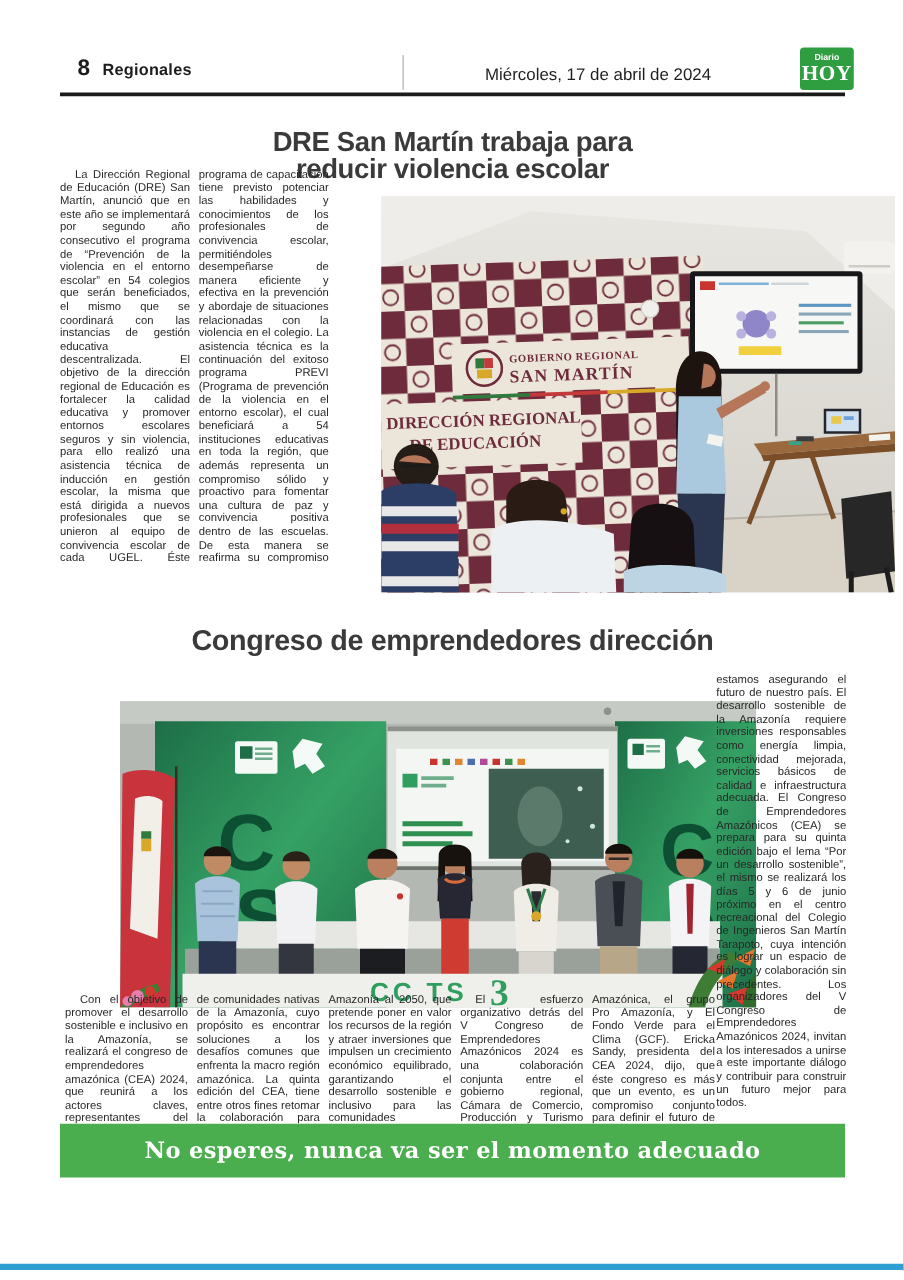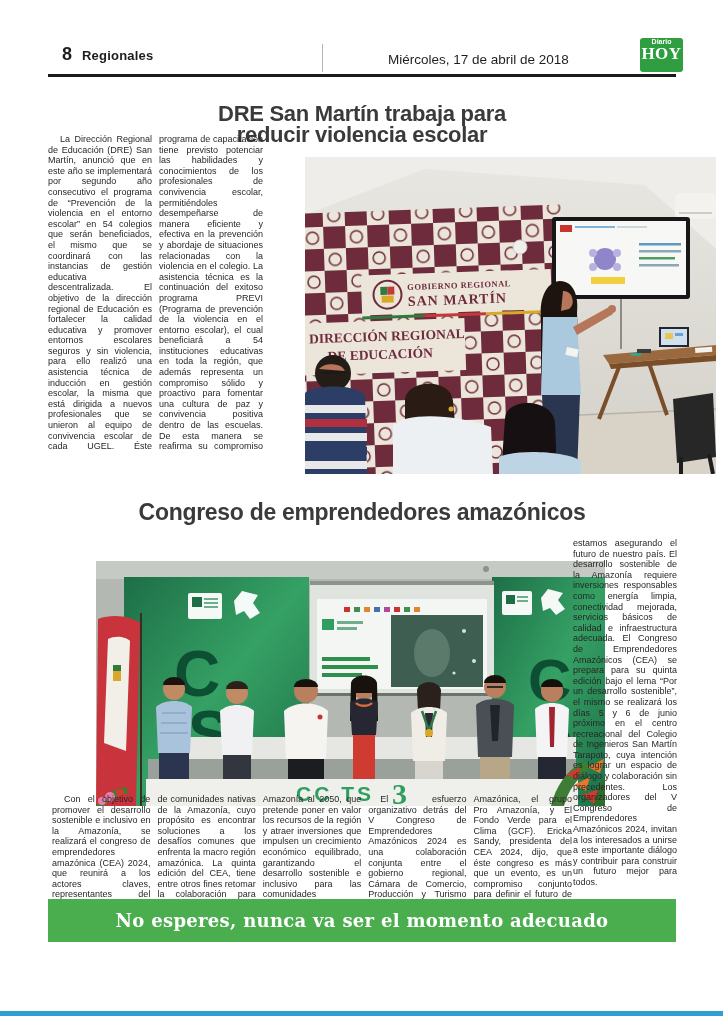--- a/index.html
+++ b/index.html
@@ -8,21 +8,21 @@
     margin:0 auto; overflow:hidden;
     font-family:"Liberation Sans", sans-serif; color:#262626;
   }
   
   .hdr-left { position:absolute; left:62px; top:44px; display:flex; align-items:baseline; gap:10px; }
   .pg-num { font-size:18px; font-weight:bold; color:#1d1d1d; }
   .pg-section { font-size:13px; font-weight:bold; color:#1d1d1d; letter-spacing:0.2px; }
   .hdr-vdiv { position:absolute; left:322px; top:44px; width:1px; height:28px; background:#b5b5b5; }
   .pg-date { position:absolute; left:388px; top:52px; font-size:13.5px; color:#1f1f1f; }
   .logo { position:absolute; left:640px; top:38px; width:43px; height:34px; border-radius:3px;
-          background:#2f9e41; display:flex; flex-direction:column; align-items:center; }
+          background:#2f9e41; display:flex; flex-direction:column; align-items:center; justify-content:center; }
   .logo-top { font-size:7px; font-weight:bold; color:#ffffff; line-height:7px; }
   .logo-main { font-size:17px; font-weight:bold; color:#ffffff; line-height:17px; letter-spacing:0.5px;
                font-family:"Liberation Serif", serif; }
   .header-rule { position:absolute; left:48px; top:74px; width:628px; height:3px; background:#1a1a1a; }
   
   .headline { position:absolute; left:48px; width:628px; text-align:center;
               font-weight:bold; color:#3a3a3a; letter-spacing:-0.3px; }
   .headline span { display:block; }
   .h1-a { top:88px;  font-size:22px; line-height:21px; }
   .h1-b { top:486px; font-size:23px; line-height:22px; }
@@ -51,21 +51,21 @@
 </head>
 <body>
 
 <div class="page">
 
   <div class="hdr-left">
     <span class="pg-num">8</span>
     <span class="pg-section">Regionales</span>
   </div>
   <div class="hdr-vdiv"></div>
-  <span class="pg-date">Miércoles, 17 de abril de 2018</span>
+  <span class="pg-date">Miércoles, 17 de abril de 2024</span>
   <div class="logo">
     <span class="logo-top">Diario</span>
     <span class="logo-main">HOY</span>
   </div>
   <div class="header-rule"></div>
 
   <h1 class="headline h1-a">
     <span>DRE San Martín trabaja para</span>
     <span>reducir violencia escolar</span>
   </h1>
@@ -184,21 +184,21 @@
         <path d="M100 244 C100 222 146 220 148 244 L152 290 C130 300 112 300 100 292 Z" fill="#2a1c14"></path>
         <path d="M88 268 C100 256 148 256 186 270 L188 317 L88 317 Z" fill="#edf0f2"></path>
         <circle cx="146" cy="252" r="2.5" fill="#d8a928"></circle>
         <path d="M200 262 C200 240 248 240 250 266 L252 317 L196 317 Z" fill="#161013"></path>
         <path d="M194 300 C210 292 262 294 276 304 L276 317 L194 317 Z" fill="#bcd4e4"></path>
       </g>
     </svg>
   </figure>
 
   <h1 class="headline h1-b">
-    <span>Congreso de emprendedores amazónicos</span>
+    <span>Congreso de emprendedores dirección</span>
   </h1>
 
   <figure class="photo photo2">
     <svg viewBox="0 0 509 245" preserveAspectRatio="none">
       <defs>
         <linearGradient id="panelg" x1="0" y1="0" x2="1" y2="1">
           <stop offset="0" stop-color="#1d6e47"></stop>
             <stop offset="0.5" stop-color="#35a164"></stop>
             <stop offset="1" stop-color="#1d6e47"></stop>
         </linearGradient>

